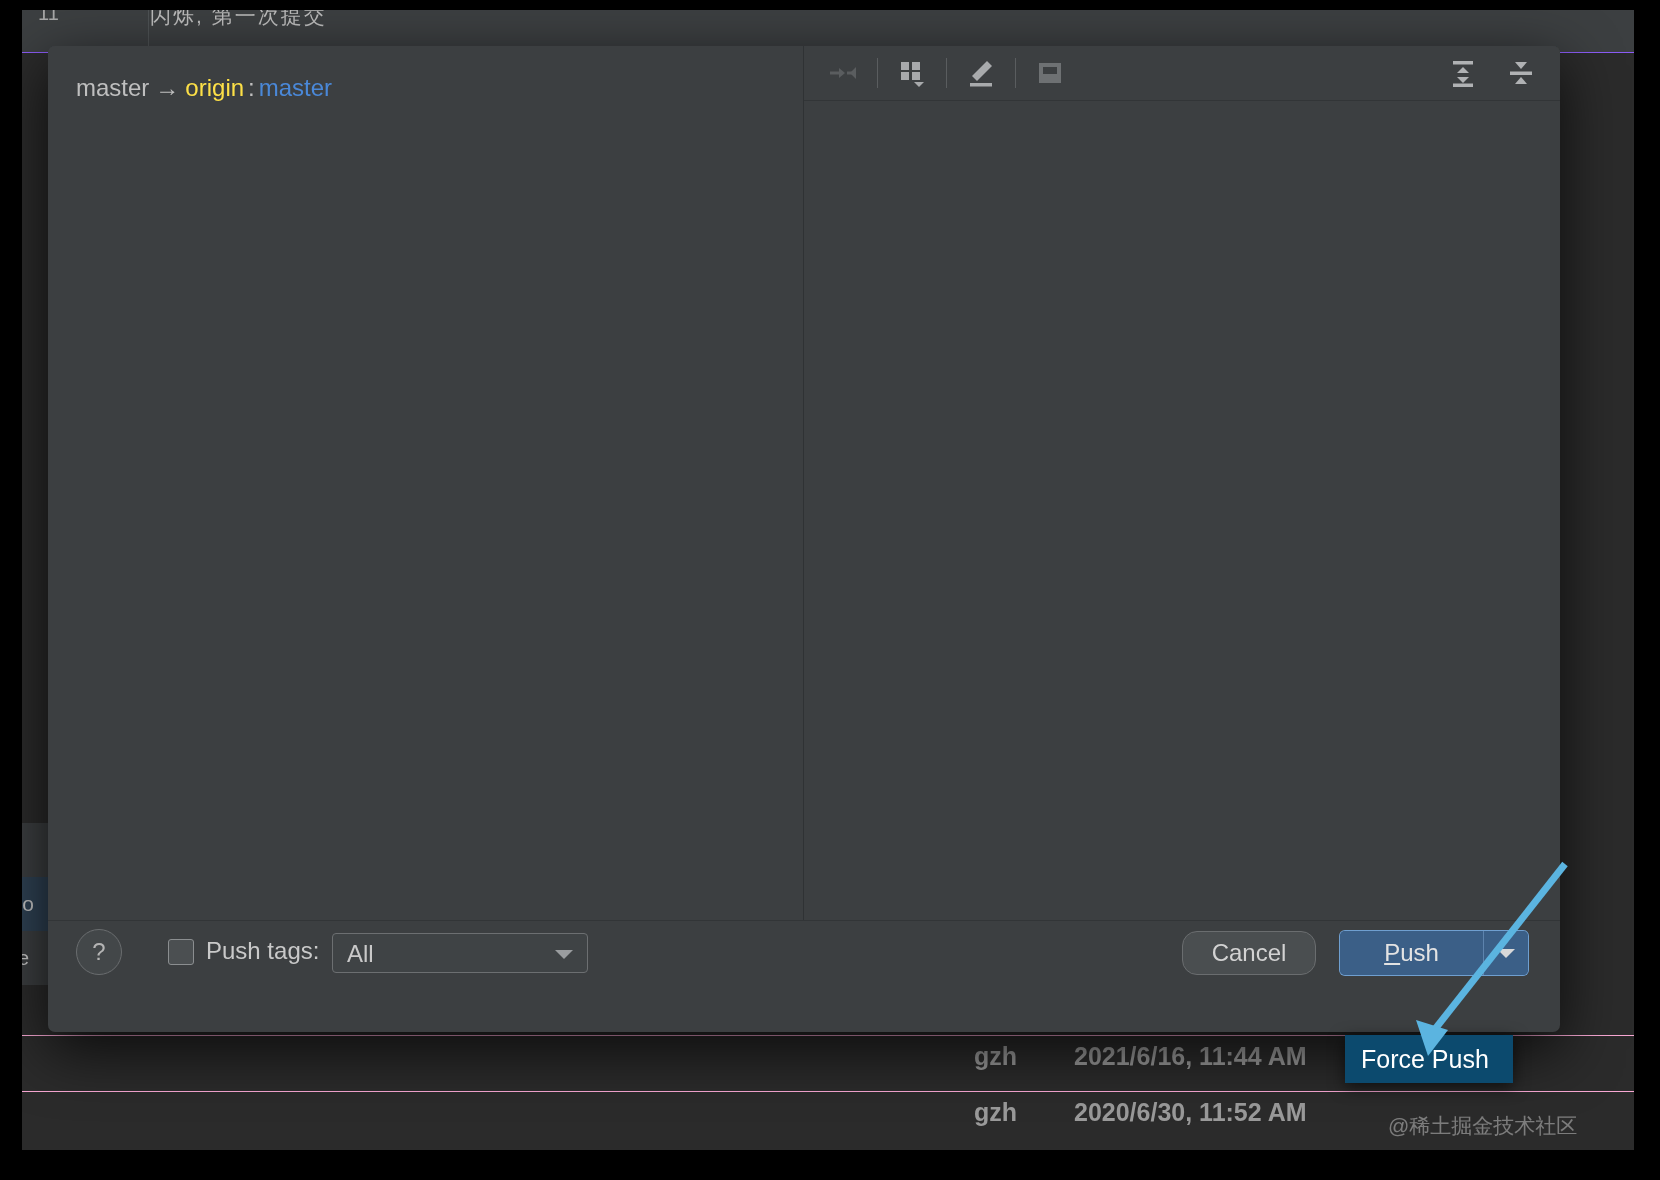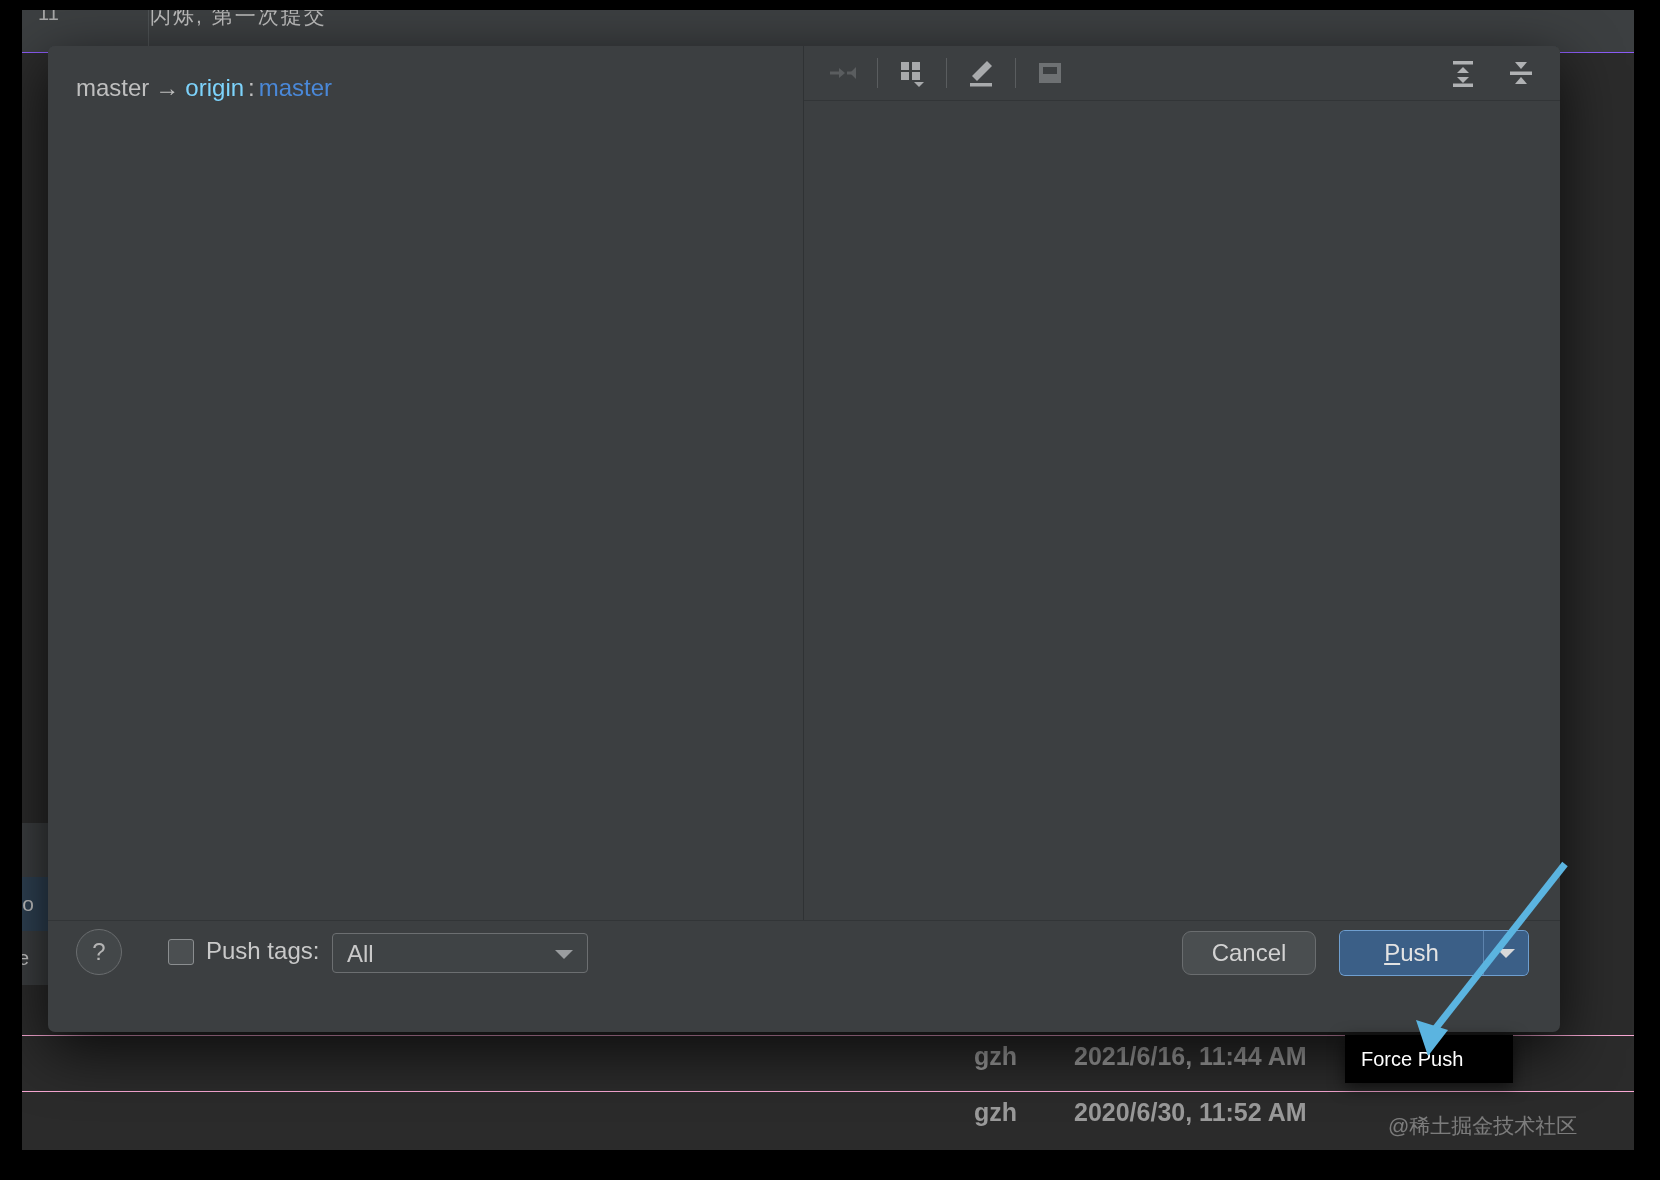--- a/index.html
+++ b/index.html
@@ -189,21 +189,21 @@
   }
   .branch-line {
     position: absolute;
     left: 28px;
     top: 28px;
     font-size: 24px;
     color: #bfbfbf;
     white-space: nowrap;
   }
   .branch-line .arrow { color: #bfbfbf; margin: 0 6px; }
-  .branch-line .remote { color: #7dd3fc; text-align: right; }
+  .branch-line .remote { color: #fde047; text-align: right; }
   .branch-line .colon { color: #bfbfbf; margin: 0 4px; }
   .branch-line .rbranch { color: #4a88d8; }
 
   .right-pane {
     position: absolute;
     left: 756px; top: 0;
     right: 0;
     height: 874px;
     background: #3c3f41;
   }
@@ -325,21 +325,21 @@
     border-top: 9px solid #9a9d9f;
   }
 
   .cancel-btn {
     position: absolute;
     right: 244px;
     top: 10px;
     width: 134px;
     height: 44px;
     border: 1px solid #6a6d6f;
-    border-radius: 9px;
+    border-radius: 15px;
     background: #4a4e50;
     color: #d2d2d2;
     font-size: 24px;
     display: flex;
     align-items: center;
     justify-content: center;
     box-sizing: border-box;
     margin-left: 13px;
   }
   .push-split {
@@ -384,23 +384,23 @@
     position: absolute;
     left: 1345px;
     top: 1035px;
     width: 168px;
     background: #3c3f41;
     box-shadow: 0 4px 16px rgba(0,0,0,0.6);
     z-index: 40;
   }
   .force-item {
     height: 48px;
-    background: #000000;
+    background: #0c4a6e;
     color: #ffffff;
-    font-size: 20px;
+    font-size: 25px;
     display: flex;
     align-items: center;
     padding-left: 16px;
     box-sizing: border-box;
   }
 
   
   .annot-arrow {
     position: absolute;
     left: 1380px;

